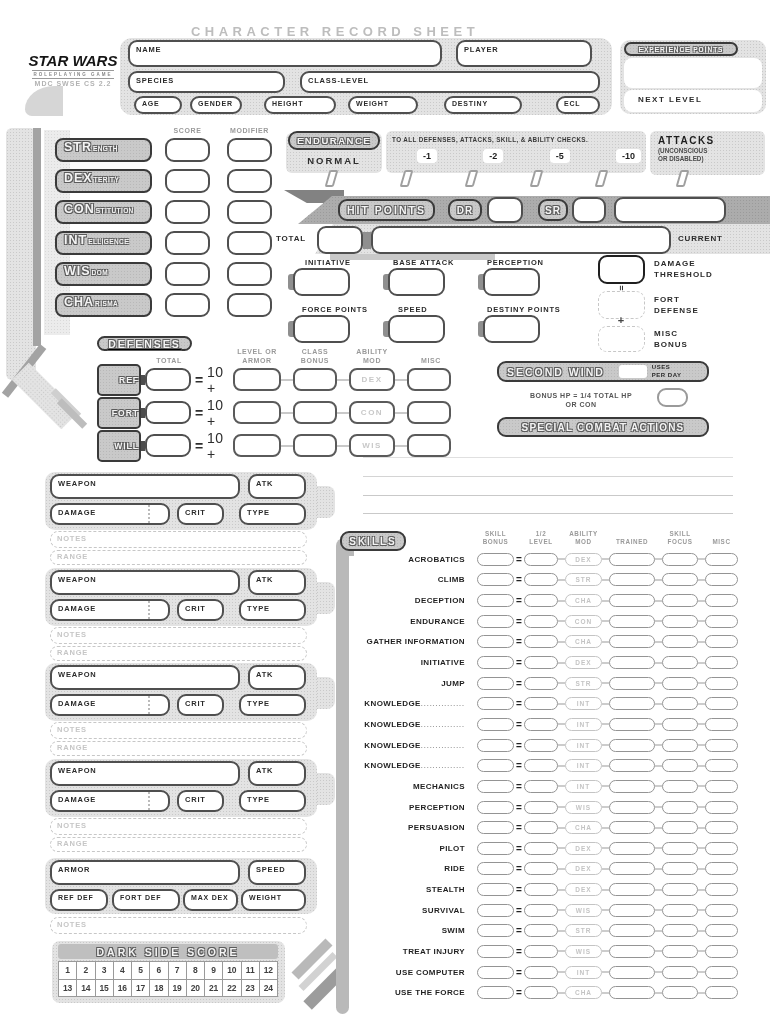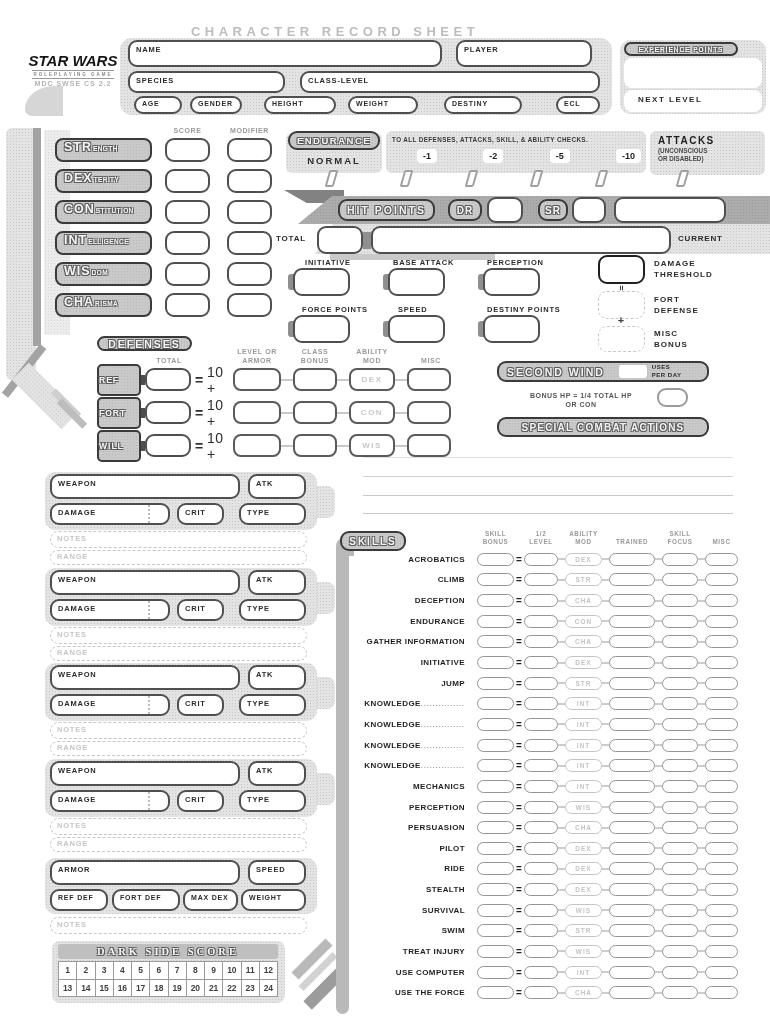--- a/index.html
+++ b/index.html
@@ -28,21 +28,21 @@
               background-image:radial-gradient(#b8b8b8 .7px,transparent .8px); background-size:3px 3px;
               display:flex; align-items:baseline; padding-left:7px; }
   .ab-big { font-size:12.5px; letter-spacing:1px; }
   .ab-rest { font-size:6.5px; letter-spacing:.4px; margin-left:1px; }
   .ab-score { width:45px; height:24px; margin-left:13px; }
   .ab-mod { width:45px; height:24px; margin-left:17px; }
   
   .def-row { display:flex; align-items:center; height:23px; margin-bottom:10px; }
   .def-badge { width:44px; height:32px; border:2px solid #3a3a3a; border-radius:5px; background-color:#c9c9c9;
                background-image:radial-gradient(#b8b8b8 .7px,transparent .8px); background-size:3px 3px;
-               display:flex; align-items:center; justify-content:flex-start; font-size:8.5px; letter-spacing:1px; }
+               display:flex; align-items:center; justify-content:flex-end; font-size:8.5px; letter-spacing:1px; }
   .def-nub { width:4px; height:10px; background:#4d4d4d; }
   .def-total { width:46px; height:23px; }
   .def-eq { width:16px; text-align:center; font-size:14px; font-weight:900; color:#2d2d2d; }
   .def-base { width:26px; font-size:14px; font-weight:normal; color:#2d2d2d; letter-spacing:.5px; }
   .def-box { height:23px; background:#fff; border:2px solid #5a5a5a; border-radius:8px; }
   .def-connh { width:12px; height:2px; background:#c9c9c9; }
   .def-ghost { display:flex; align-items:center; justify-content:center; font-size:8px; font-weight:bold; color:#c8c8c8; letter-spacing:1.5px; }
   
   .shead { display:flex; align-items:flex-end; height:24px; padding-bottom:3px; }
   .skill-row { display:flex; align-items:center; height:20.65px; }
@@ -257,21 +257,21 @@
 THRESHOLD</div>
   <div class="abs" style="left:614px;top:283px;width:14px;text-align:center;font-size:9px;font-weight:900;color:#333;transform:rotate(90deg);">=</div>
   <div class="abs gbox" style="left:598px;top:291px;width:47px;height:28px;"></div>
   <div class="abs lbl pre" style="left:654px;top:294px;font-size:8px;line-height:1.4;letter-spacing:1px;">FORT
 DEFENSE</div>
   <div class="abs" style="left:614px;top:314px;width:14px;text-align:center;font-size:11px;font-weight:900;color:#444;">+</div>
   <div class="abs gbox" style="left:598px;top:326px;width:47px;height:26px;"></div>
   <div class="abs lbl pre" style="left:654px;top:328px;font-size:8px;line-height:1.4;letter-spacing:1px;">MISC
 BONUS</div>
 
-  <div class="abs badge" style="left:97px;top:336px;width:95px;height:15px;">
+  <div class="abs badge" style="left:97px;top:336px;width:95px;height:15px;text-decoration:underline;">
     <span class="outl" style="font-size:10.5px;letter-spacing:2px;">DEFENSES</span>
   </div>
   <div class="abs hgray" style="left:145px;top:357px;width:48px;">TOTAL</div>
   <div class="abs hgray" style="left:233px;top:348px;width:48px;">LEVEL OR
 ARMOR</div>
   <div class="abs hgray" style="left:293px;top:348px;width:44px;">CLASS
 BONUS</div>
   <div class="abs hgray" style="left:349px;top:348px;width:46px;">ABILITY
 MOD</div>
   <div class="abs hgray" style="left:409px;top:357px;width:44px;">MISC</div>
@@ -479,21 +479,21 @@
     <div class="obox" style="position:absolute;left:196px;top:33px;width:65px;height:22px;">
       <span class="lbl lbl-in" style="font-size:7px;">WEIGHT</span>
     </div>
     <div class="gbox" style="position:absolute;left:5px;top:61px;width:257px;height:17px;">
       <span class="lbl lbl-in glbl" style="top:2px;">NOTES</span>
     </div>
   </div>
 
   <div class="abs stip" style="left:52px;top:941px;width:233px;height:62px;border-radius:8px;"></div>
   <div class="abs" style="left:58px;top:944px;width:220px;height:15px;background:#bfbfbf;border-radius:3px;display:flex;align-items:center;justify-content:center;">
-    <span class="outl" style="font-size:10.5px;letter-spacing:3px;font-family:Liberation Serif, serif;">DARK SIDE SCORE</span>
+    <span class="outl" style="font-size:10.5px;letter-spacing:3px;">DARK SIDE SCORE</span>
   </div>
   <div class="abs ds-grid" style="left:58px;top:961px;width:220px;">
 
       <div class="ds-cell">1</div>
 
       <div class="ds-cell">2</div>
 
       <div class="ds-cell">3</div>
 
       <div class="ds-cell">4</div>

